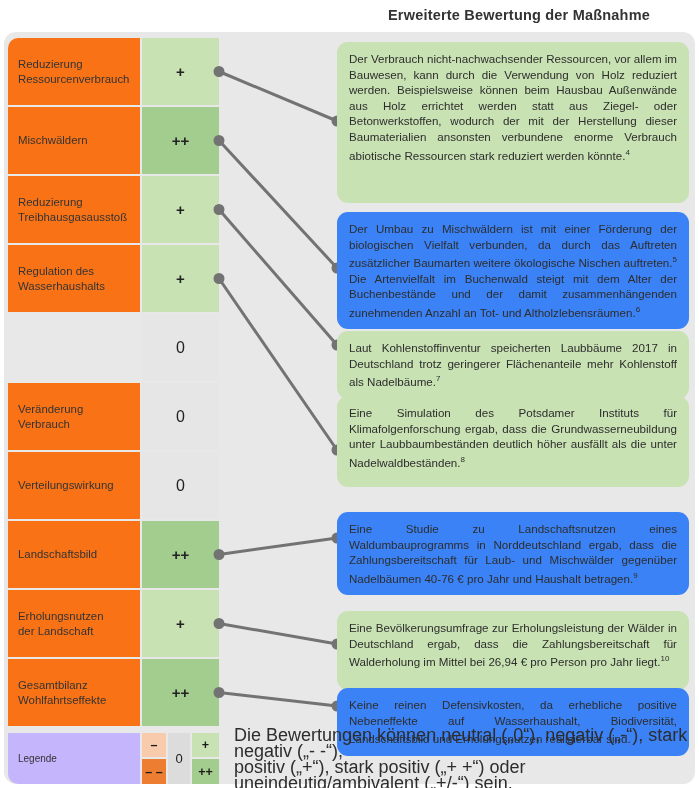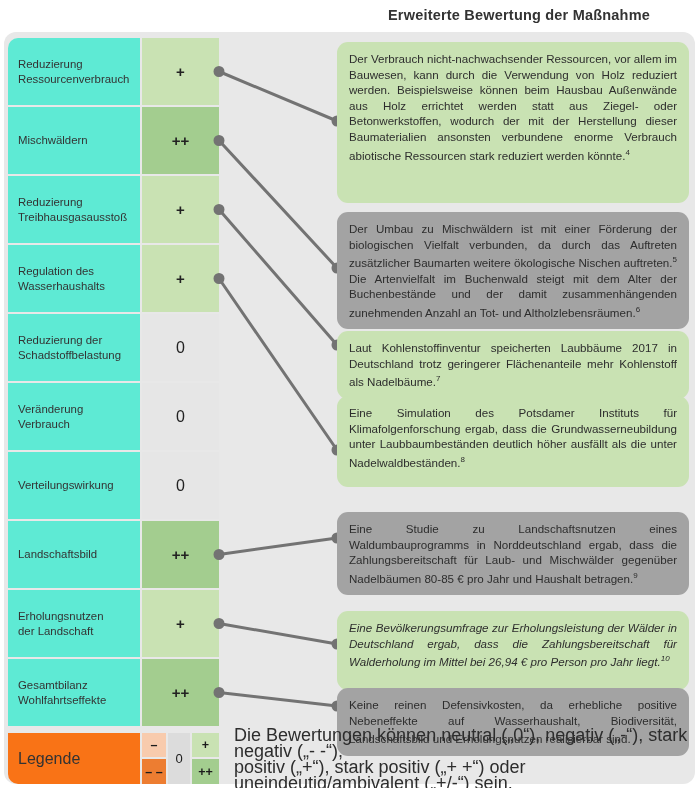--- a/index.html
+++ b/index.html
@@ -38,21 +38,21 @@
   
   .row{
     position:absolute;
     left:8px;
     width:211px;
     background:transparent;
   }
   .cell-label{
     position:absolute;left:0;top:0;
     width:132px;height:100%;
-    background:#5eead4;
+    background:#f97316;
     box-sizing:border-box;
     display:flex;align-items:center;
     padding-left:10px;padding-right:4px;
     font-size:11.4px;
     line-height:15px;
     color:#333;
   }
   .cell-rating{
     position:absolute;left:134px;top:0;
     width:77px;height:100%;
@@ -82,35 +82,35 @@
     width:352px;
     box-sizing:border-box;
     border-radius:11px;
     padding:9px 12px 9px 12px;
     font-size:11.6px;
     line-height:15.6px;
     color:#2d2d2d;
     text-align:justify;
     background:#c9e2b3;
   }
-  .tbox.dark{background:#a3a3a3;}
+  .tbox.dark{background:#3b82f6;}
   .tbox sup{font-size:8px;vertical-align:super;}
 
   
   .legend-row{
     position:absolute;
     left:8px;top:733px;
     width:687px;height:51px;
   }
   .legend-label{
     position:absolute;left:0;top:0;width:132px;height:51px;
-    background:#f97316;
+    background:#c4b5fd;
     display:flex;align-items:center;padding-left:10px;
     box-sizing:border-box;
-    font-size:16px;color:#333;
+    font-size:10px;color:#333;
     border-bottom-left-radius:10px;
   }
   .legend-keys{
     position:absolute;left:134px;top:0;width:77px;height:51px;
   }
   .lk{
     position:absolute;
     display:flex;align-items:center;justify-content:center;
     font-size:12.5px;font-weight:bold;color:#1c1c1c;
     box-sizing:border-box;
@@ -158,24 +158,20 @@
         <div class="cell-rating rating-plus">+</div>
       </div>
       <div class="row" style="top: 245px; height: 67px;">
         <div class="cell-label">
           <span style="white-space: pre-line;">Regulation des
 Wasserhaushalts</span>
         </div>
         <div class="cell-rating rating-plus">+</div>
       </div>
       <div class="row" style="top: 314px; height: 67px;">
-        <div class="cell-label">
-          <span style="white-space: pre-line;">Reduzierung der
-Schadstoffbelastung</span>
-        </div>
         <div class="cell-rating rating-0">0</div>
       </div>
       <div class="row" style="top: 383px; height: 67px;">
         <div class="cell-label">
           <span style="white-space: pre-line;">Veränderung
 Verbrauch</span>
         </div>
         <div class="cell-rating rating-0">0</div>
       </div>
       <div class="row" style="top: 452px; height: 67px;">
@@ -239,23 +235,23 @@
       <div class="tbox dark" style="top: 212px; min-height: 110px;">
         <div><span>Der Umbau zu Mischwäldern ist mit einer Förderung der biologischen Vielfalt verbunden, da durch das Auftreten zusätzlicher Baumarten weitere ökologische Nischen auftreten.</span><sup>5</sup><span> Die Artenvielfalt im Buchenwald steigt mit dem Alter der Buchenbestände und der damit zusammenhängenden zunehmenden Anzahl an Tot- und Altholzlebensräumen.</span><sup>6</sup></div>
       </div>
       <div class="tbox" style="top: 331px; min-height: 56px;">
         <div><span>Laut Kohlenstoffinventur speicherten Laubbäume 2017 in Deutschland trotz geringerer Flächenanteile mehr Kohlenstoff als Nadelbäume.</span><sup>7</sup></div>
       </div>
       <div class="tbox" style="top: 396px; min-height: 91px;">
         <div><span>Eine Simulation des Potsdamer Instituts für Klimafolgenforschung ergab, dass die Grundwasserneubildung unter Laubbaumbeständen deutlich höher ausfällt als die unter Nadelwaldbeständen.</span><sup>8</sup></div>
       </div>
       <div class="tbox dark" style="top: 512px; min-height: 80px;">
-        <div><span>Eine Studie zu Landschaftsnutzen eines Waldumbauprogramms in Norddeutschland ergab, dass die Zahlungsbereitschaft für Laub- und Mischwälder gegenüber Nadelbäumen 80-85 € pro Jahr und Haushalt betragen.</span><sup>9</sup></div>
-      </div>
-      <div class="tbox" style="top: 611px; min-height: 79px; font-style: italic;">
+        <div><span>Eine Studie zu Landschaftsnutzen eines Waldumbauprogramms in Norddeutschland ergab, dass die Zahlungsbereitschaft für Laub- und Mischwälder gegenüber Nadelbäumen 40-76 € pro Jahr und Haushalt betragen.</span><sup>9</sup></div>
+      </div>
+      <div class="tbox" style="top: 611px; min-height: 79px;">
         <div><span>Eine Bevölkerungsumfrage zur Erholungsleistung der Wälder in Deutschland ergab, dass die Zahlungsbereitschaft für Walderholung im Mittel bei 26,94 € pro Person pro Jahr liegt.</span><sup>10</sup></div>
       </div>
       <div class="tbox dark" style="top: 688px; min-height: 63px;">
         <div><span>Keine reinen Defensivkosten, da erhebliche positive Nebeneffekte auf Wasserhaushalt, Biodiversität, Landschaftsbild und Erholungsnutzen realisierbar sind.</span><sup></sup></div>
       </div>
     </div>
 
   <div class="legend-row">
     <div class="legend-label">Legende</div>
     <div class="legend-keys">

